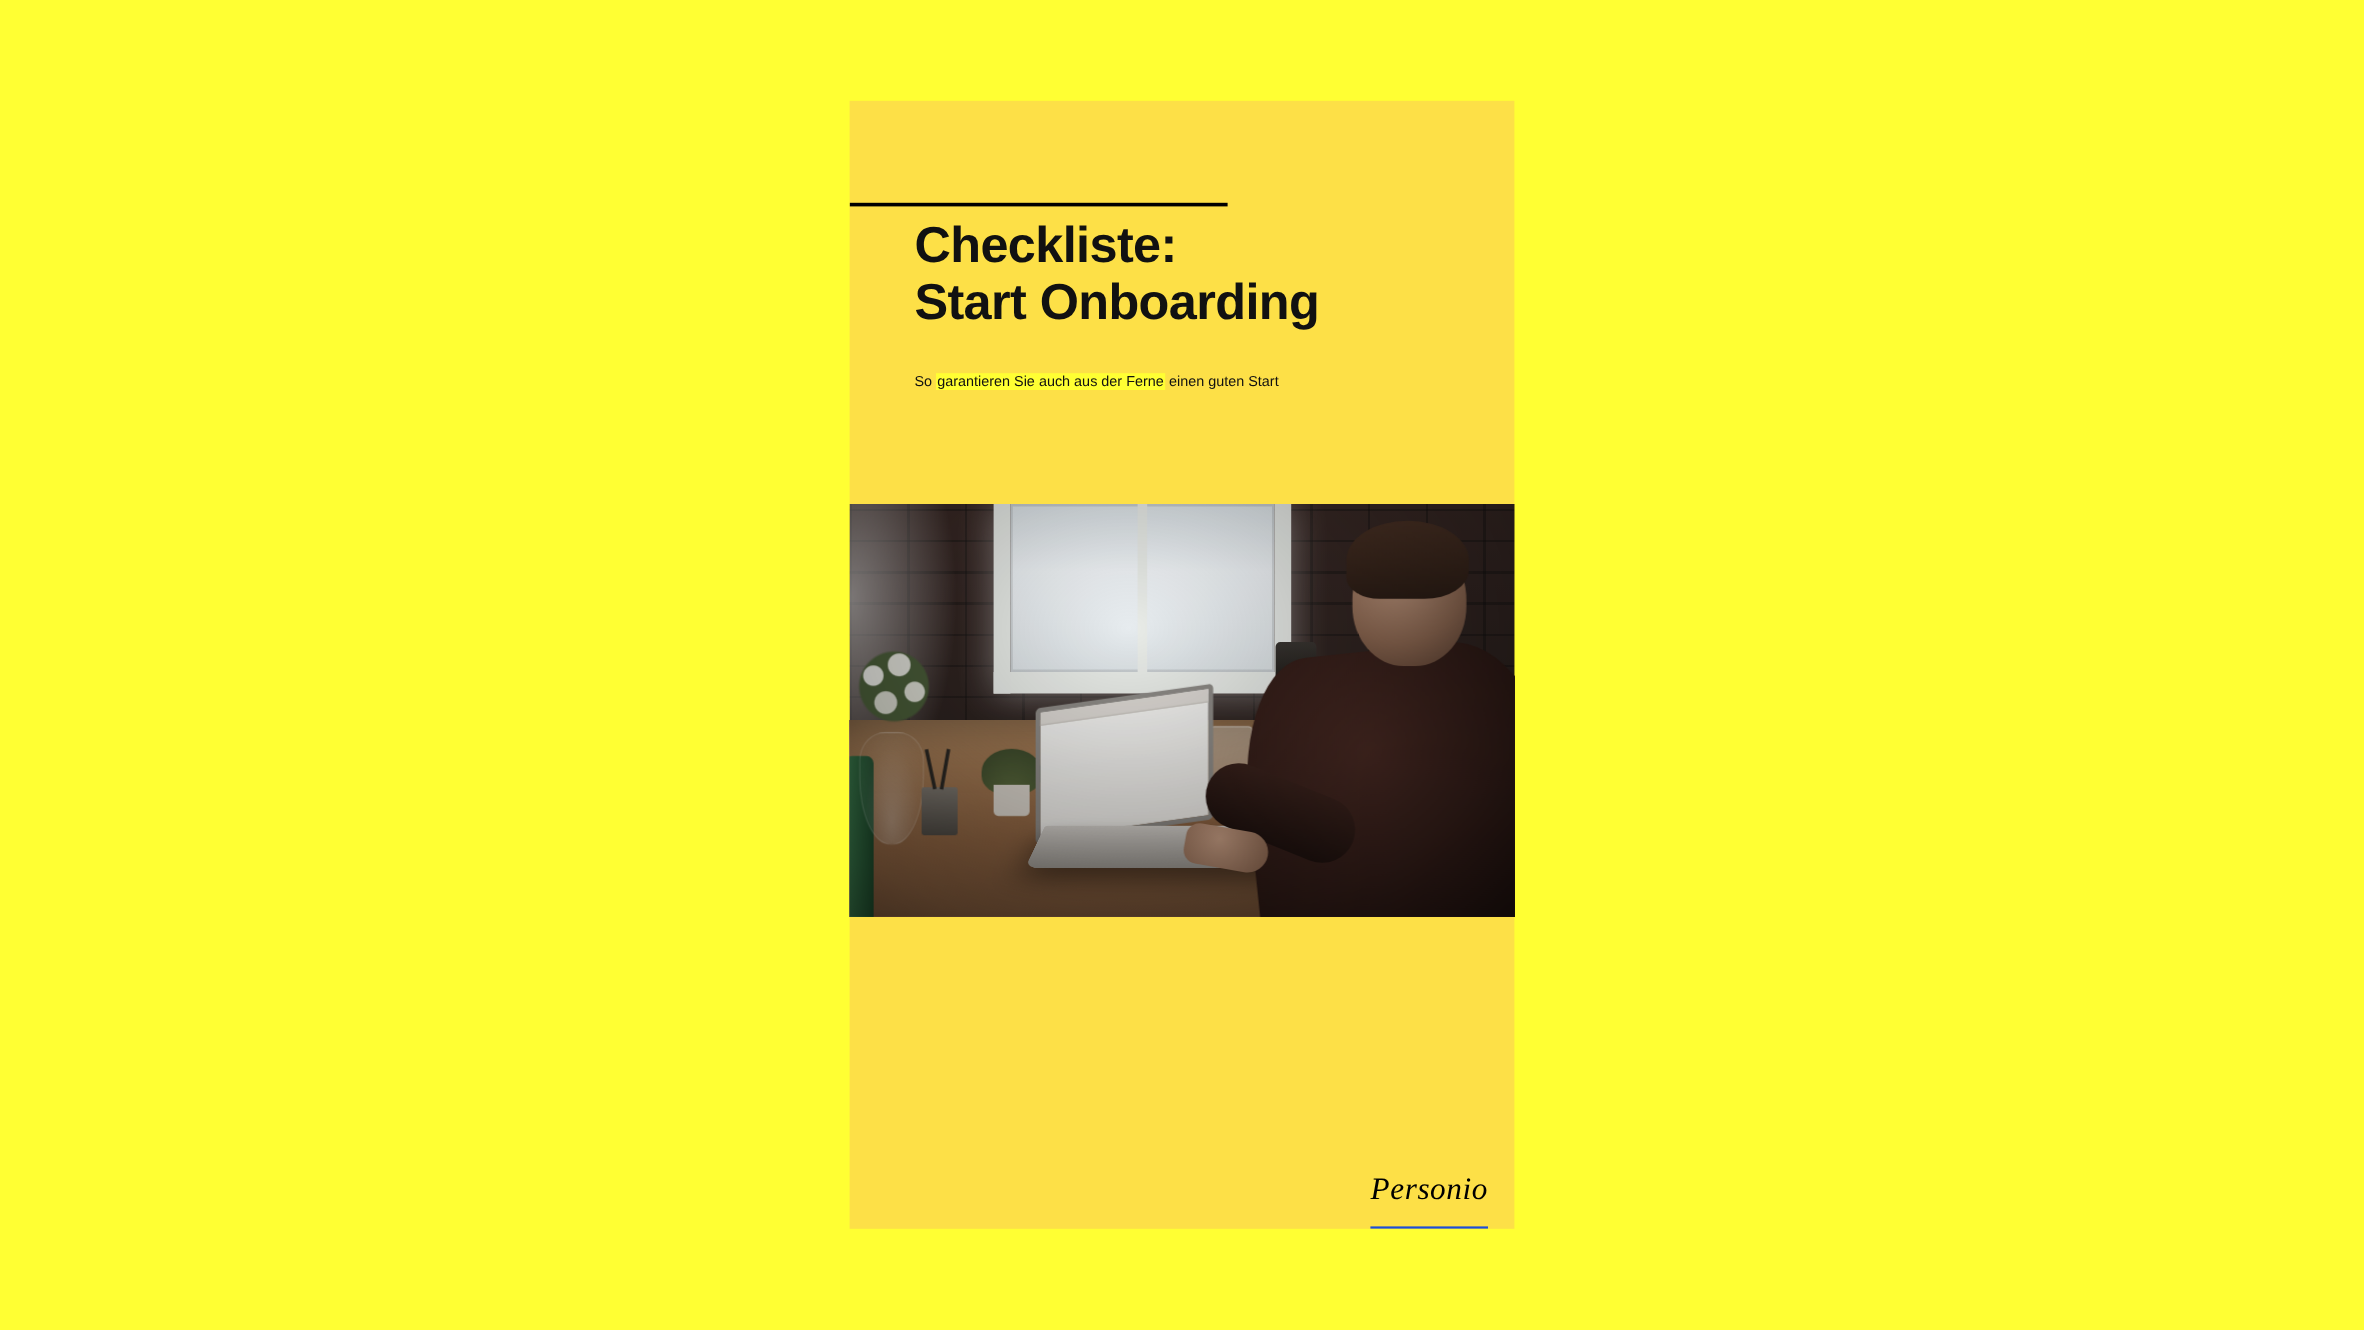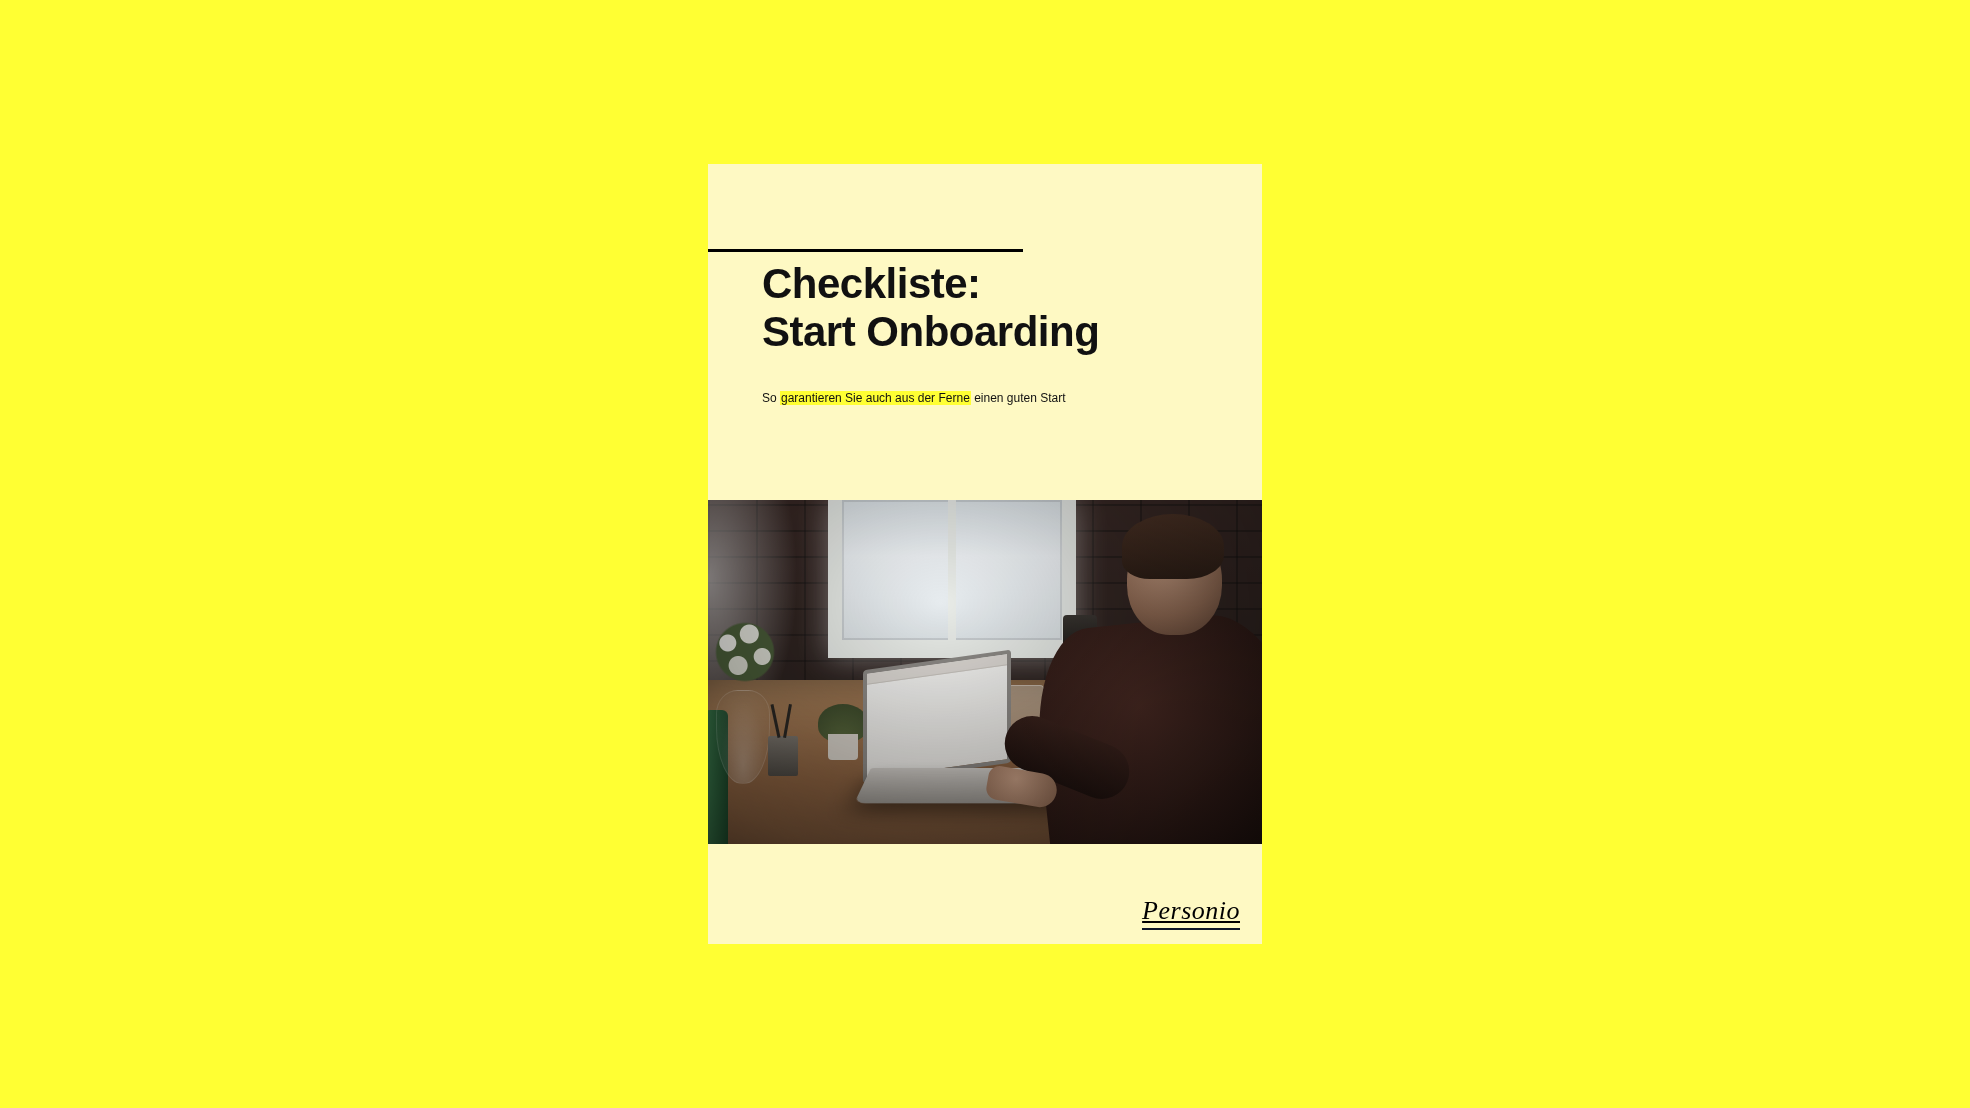--- a/index.html
+++ b/index.html
@@ -13,22 +13,22 @@
     font-family: -apple-system, BlinkMacSystemFont, "Segoe UI", "Helvetica Neue",
                  Arial, sans-serif;
     display: flex;
     align-items: center;
     justify-content: center;
     min-height: 100vh;
   }
 
   .page {
     width: 554px;
-    height: 780px;
-    background: #fef9c3;
+    height: 940px;
+    background: #fde047;
     position: relative;
     box-sizing: border-box;
     display: flex;
     flex-direction: column;
     overflow: hidden;
   }
 
   .rule {
     position: absolute;
     top: 85px;
@@ -323,24 +323,23 @@
   .footer {
     position: absolute;
     right: 22px;
     bottom: 18px;
   }
   .logo {
     font-family: "Brush Script MT", "Segoe Script", cursive;
     font-size: 26px;
     font-style: italic;
     color: #000;
-    border-bottom: 2px solid #0f172a;
-    padding-bottom: 3px;
+    border-bottom: 2px solid #1d4ed8;
+    padding-bottom: 17px;
     letter-spacing: .5px;
-    text-decoration: underline;
   }
 </style>
 </head>
 <body>
 
 <div class="page">
 
   <div class="rule"></div>
 
   <div class="title-block">

